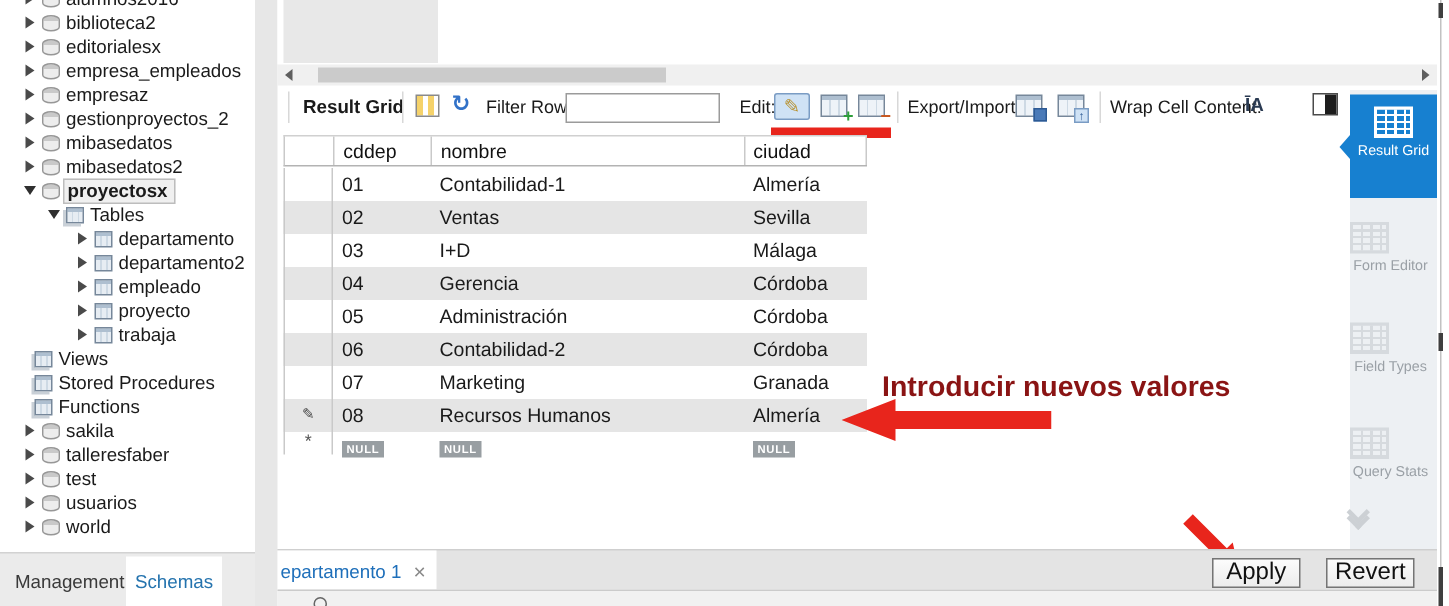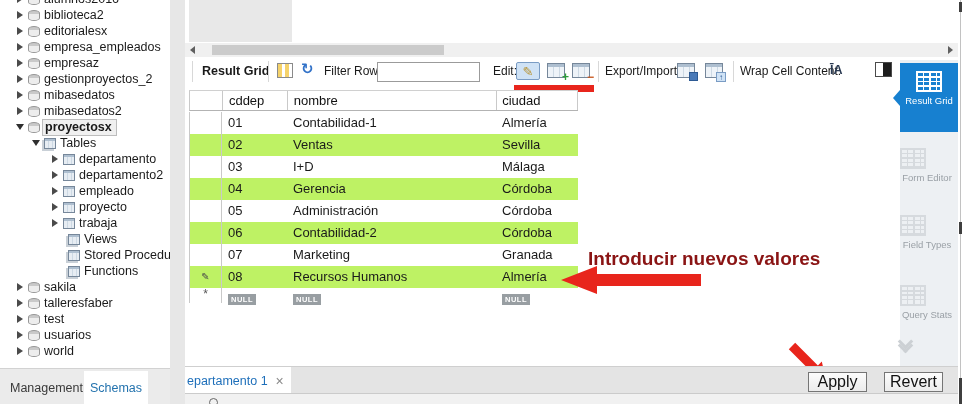--- a/index.html
+++ b/index.html
@@ -4,21 +4,21 @@
 <style>
   *{box-sizing:border-box;margin:0;padding:0}
   body{margin:0;background:#fff}
   .app{position:relative;width:966px;height:404px;background:#fff;overflow:hidden;
        font-family:"Liberation Sans","DejaVu Sans",sans-serif;color:#1a1a1a}
 
   
   .sidebar{position:absolute;left:0;top:0;width:170px;height:404px;background:#fff;overflow:hidden}
   .tree{position:absolute;left:0;top:-9px;width:170px}
   .trow{height:16px;display:flex;align-items:center;font-size:12.5px;white-space:nowrap;cursor:default}
-  .lvl0{padding-left:12px}.lvl1{padding-left:28px}.lvl1b{padding-left:68px}.lvl2{padding-left:47px}
+  .lvl0{padding-left:12px}.lvl1{padding-left:28px}.lvl1b{padding-left:23px}.lvl2{padding-left:47px}
   .arbox{width:16px;height:16px;flex:none;display:flex;align-items:center;justify-content:center}
   .arbox.r::after{content:"";border-left:6px solid #4a4a4a;border-top:4px solid transparent;border-bottom:4px solid transparent}
   .arbox.d::after{content:"";border-top:6px solid #2f2f2f;border-left:4px solid transparent;border-right:4px solid transparent}
   .i-db{width:12px;height:11px;flex:none;margin-right:4px;border:1px solid #979797;border-radius:6px/3px;
         background:linear-gradient(#c9c9c9 0 3px,#ededed 3px)}
   .i-tbl{width:12px;height:11px;flex:none;margin-right:4px;border:1px solid #76879a;
         background:linear-gradient(180deg,#aebfd0 0 2px,rgba(0,0,0,0) 2px),
         linear-gradient(90deg,#e7edf3 0 3px,#cdd9e4 3px 4px,#e7edf3 4px 7px,#cdd9e4 7px 8px,#e7edf3 8px)}
   .i-stk{box-shadow:-2px 2px 0 0 #c9d0d7}
   .sel{font-weight:bold;border:1px solid #bdbdbd;background:#f0f0f0;padding:0 4px 1px 2px;margin-left:-2px}
@@ -65,21 +65,21 @@
     background:linear-gradient(90deg,#fff 0 50%,#1d1d1d 50%)}
   .red-underline{position:absolute;left:514px;top:85px;width:80px;height:7px;background:#e8251c}
 
   
   .ghead{position:absolute;left:189px;top:90px;width:389px;height:21px;display:flex;background:#fff;
     border-top:1px solid #d0d0d0;border-bottom:1px solid #b3b3b3;border-left:1px solid #c9c9c9;font-size:13px;color:#111}
   .h{border-right:1px solid #c9c9c9;line-height:19px}
   .h0{width:33px}.h1{width:65px;padding-left:6px}.h2{width:210px;padding-left:6px}.h3{width:81px;padding-left:5px}
   .grows{position:absolute;left:189px;top:112px;width:389px}
   .grow{display:flex;height:22px;font-size:13px;line-height:22px}
-  .grow.alt{background:#bef264}
+  .grow.alt{background:#e5e5e5}
   .c0{width:33px;border-left:1px solid #c9c9c9;border-right:1px solid #c9c9c9;text-align:center;flex:none}
   .c1{width:65px;padding-left:6px;flex:none}.c2{width:210px;padding-left:6px;flex:none}.c3{width:81px;padding-left:5px;flex:none}
   .rowpencil{font-size:10px;color:#4a4a4a;line-height:22px}
   .nullrow{display:flex;height:15px;font-size:12px}
   .nullrow .c0{line-height:13px;color:#555}
   .nullb{display:inline-block;background:#989ea2;color:#fff;font-size:7.5px;font-weight:bold;
     padding:1.5px 3px;line-height:1;margin-top:6px;letter-spacing:.5px}
 
   
   .note-text{position:absolute;left:588px;top:248px;font-size:19px;font-weight:bold;color:#8a1414;white-space:nowrap}

